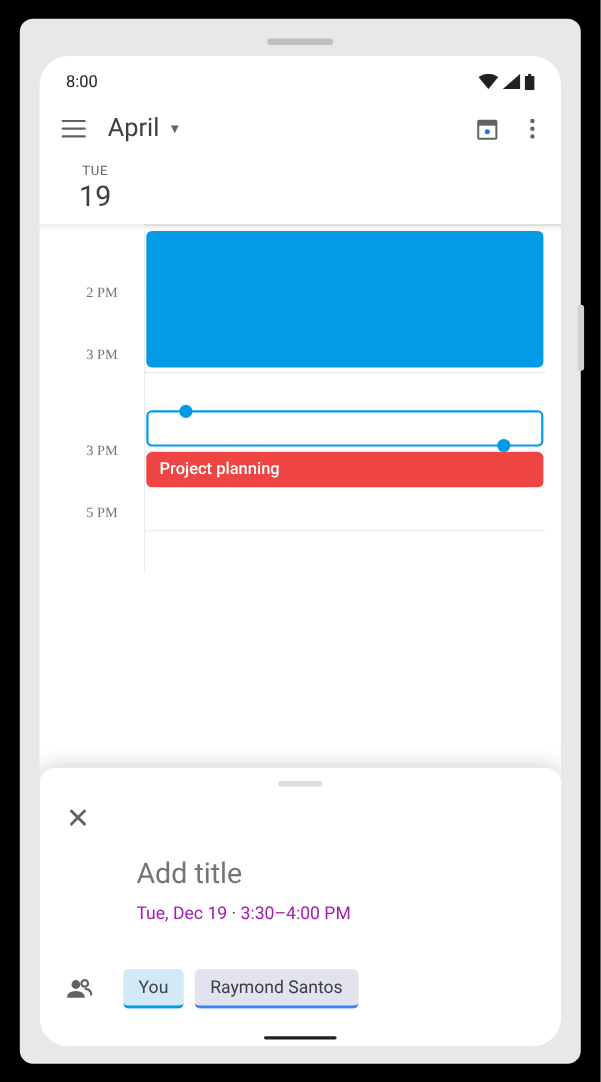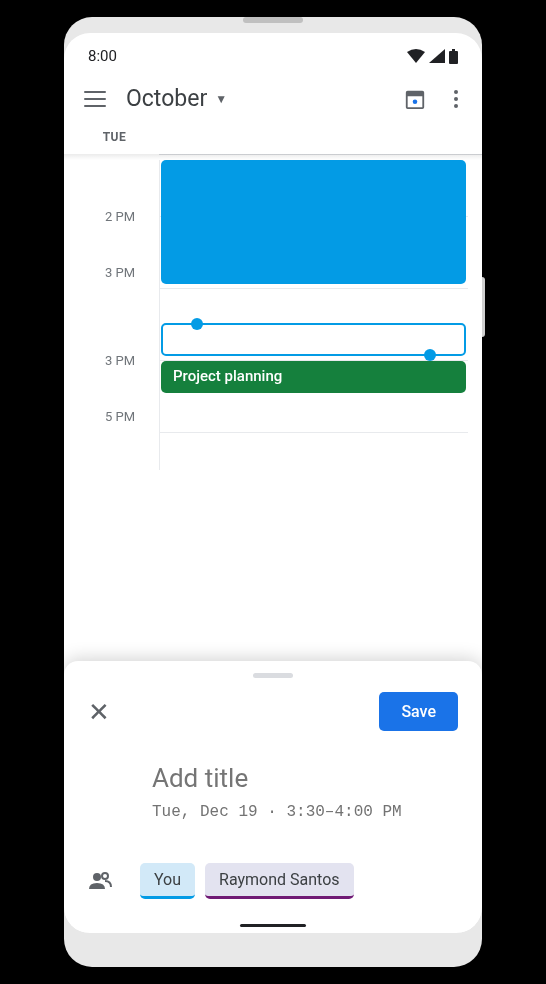--- a/index.html
+++ b/index.html
@@ -1,22 +1,23 @@
 <!DOCTYPE html>
 <html><head>
   <meta charset="utf-8">
   <style>
     * { margin: 0; padding: 0; box-sizing: border-box; font-family: 'Roboto', 'Helvetica Neue', Arial, sans-serif; }
     body { background: #000; display: flex; justify-content: center; align-items: center; min-height: 984px; width: 546px; }
     
     .phone-frame {
-      width: 418px;
+      width: 510px;
       height: 950px;
       background: #e8e8e8;
-      border-radius: 28px;
+      border-radius: 12px;
+      padding: 18px;
       position: relative;
     }
     
     .speaker {
       width: 60px;
       height: 6px;
       background: #c0c0c0;
       border-radius: 3px;
       margin: 0 auto 10px;
     }
@@ -81,21 +82,21 @@
       display: flex;
       padding: 0 0 0 8px;
       position: relative;
       z-index: 2;
     }
     .day-col {
       width: 85px;
       text-align: center;
       padding: 4px 0 10px;
     }
-    .day-name { font-size: 12px; color: #5f6368; font-weight: 700; letter-spacing: 0.5px; }
+    .day-name { font-size: 12px; color: #5f6368; font-weight: 400; letter-spacing: 0.5px; }
     .day-num { font-size: 26px; color: #3c4043; margin-top: 2px; }
     
     .allday-event {
       flex: 1;
       background: #7a82cc;
       color: #fff;
       padding: 7px 14px;
       border-radius: 5px;
       font-size: 15px;
       font-weight: 500;
@@ -119,34 +120,35 @@
     
     .time-label {
       position: absolute;
       left: 0;
       width: 85px;
       text-align: right;
       padding-right: 14px;
       font-size: 13px;
       color: #70757a;
       transform: translateY(-50%);
+      font-family: Liberation Serif, serif;
     }
     
     .event-block {
       position: absolute;
       background: #039be5;
       border-radius: 5px;
       padding: 6px 12px;
       color: #fff;
       font-size: 14px;
       cursor: pointer;
     }
     
     .event-purple {
-      background: #15803d;
+      background: #ef4444;
       font-weight: 500;
       font-size: 15px;
     }
     
     .new-event-slot {
       position: absolute;
       border: 2px solid #039be5;
       border-radius: 5px;
       background: #fff;
       cursor: move;
@@ -181,51 +183,51 @@
       background: #1a73e8;
       color: #fff;
       border: none;
       padding: 10px 22px;
       border-radius: 5px;
       font-size: 16px;
       font-weight: 500;
       cursor: pointer;
     }
     
-    .sheet-body { padding: 0 24px 0 88px; margin-top: 12px; }
+    .sheet-body { padding: 0 24px 0 88px; }
     
     .title-input {
       font-size: 26px;
       color: #80868b;
       border: none;
       outline: none;
       width: 100%;
       margin-bottom: 10px;
     }
     
-    .datetime-text { font-size: 16px; color: #737373; margin-bottom: 28px; font-family: Liberation Mono, monospace; }
+    .datetime-text { font-size: 16px; color: #a21caf; margin-bottom: 28px; }
     
     .sheet-row {
       display: flex;
       align-items: center;
       padding: 14px 24px;
       gap: 28px;
     }
     .row-icon { width: 24px; color: #5f6368; flex-shrink: 0; }
     
     .chips { display: flex; gap: 10px; }
     .chip {
       padding: 7px 14px;
       border-radius: 5px;
       font-size: 16px;
       color: #3c4043;
       cursor: pointer;
     }
     .chip-you { background: #d2e9f8; border-bottom: 3px solid #039be5; }
-    .chip-guest { background: #e3e3f0; border-bottom: 3px solid #701a75; }
+    .chip-guest { background: #e3e3f0; border-bottom: 3px solid #3b82f6; }
     
     .add-room-text { font-size: 17px; color: #80868b; }
     
     .home-indicator {
       position: absolute;
       bottom: 6px;
       left: 50%;
       transform: translateX(-50%);
       width: 66px;
       height: 3px;
@@ -258,40 +260,41 @@
       </div>
     </div>
 
     <div class="app-header">
       <div class="hamburger">
         <span></span>
           <span></span>
           <span></span>
       </div>
       <div class="month-title">
-        <span>October</span>
+        <span>April</span>
         <span class="caret">▼</span>
       </div>
       <div class="header-actions">
         <svg class="today-icon" viewBox="0 0 24 24">
           <rect x="3" y="4" width="18" height="18" rx="1" fill="none" stroke="#5f6368" stroke-width="2"></rect>
           <rect x="3" y="4" width="18" height="5" fill="#5f6368"></rect>
           <circle cx="12" cy="15" r="2.5" fill="#1a73e8"></circle>
         </svg>
         <div class="more-dots">
           <span></span>
             <span></span>
             <span></span>
         </div>
       </div>
     </div>
 
     <div class="day-header">
       <div class="day-col">
         <div class="day-name">TUE</div>
+        <div class="day-num">19</div>
       </div>
     </div>
     <div class="day-border"></div>
     <div class="shadow-line"></div>
 
     <div class="calendar-grid">
       <div class="vert-line"></div>
       <div class="time-label" style="top:56px">2 PM</div>
       <div class="grid-line" style="top:56px"></div>
       <div class="time-label" style="top:112px">3 PM</div>
@@ -309,21 +312,20 @@
       </div>
 
       <div class="event-block event-purple" style="top:201px; left:97px; right:16px; height:32px">Project planning</div>
     </div>
 
     <div class="bottom-sheet">
       <div class="drag-handle"></div>
 
       <div class="sheet-header">
         <span class="close-x">✕</span>
-        <button class="save-btn">Save</button>
       </div>
 
       <div class="sheet-body">
         <input class="title-input" placeholder="Add title" style="">
         <div class="datetime-text">Tue, Dec 19  ·  3:30–4:00 PM</div>
       </div>
 
       <div class="sheet-row">
         <svg class="row-icon" viewBox="0 0 24 24" fill="#5f6368">
           <circle cx="9" cy="8" r="4"></circle>

